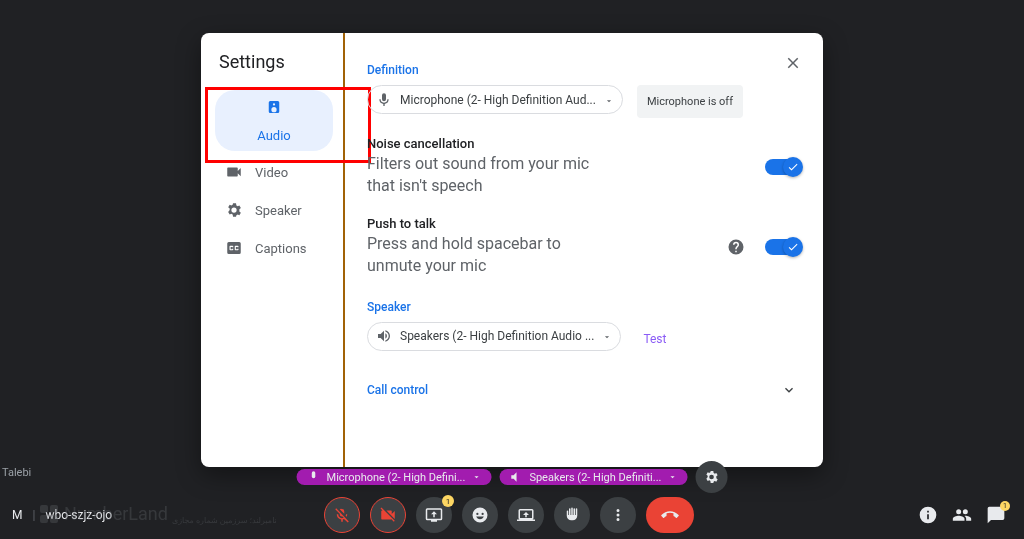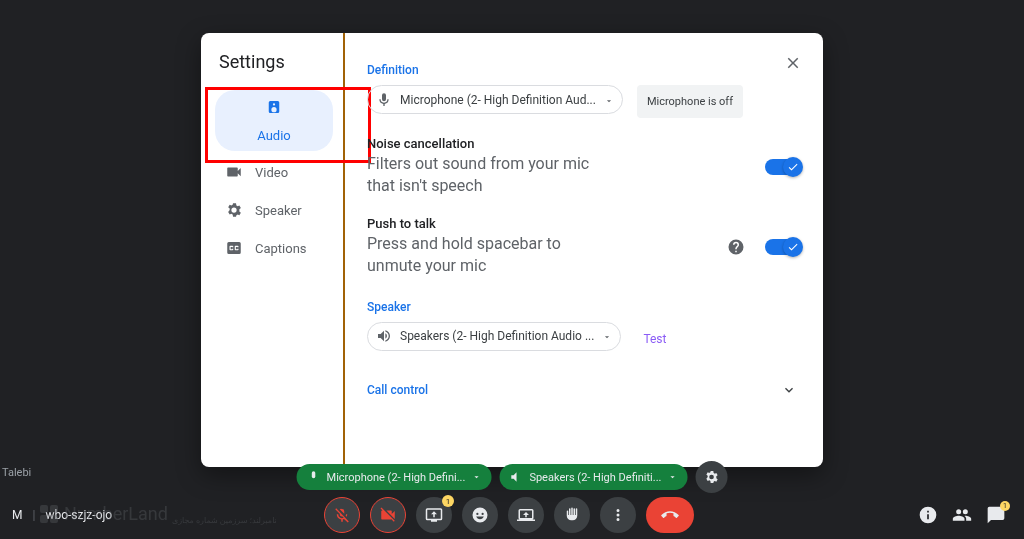--- a/index.html
+++ b/index.html
@@ -37,21 +37,21 @@
 .toggle::after { content:''; position:absolute; right:-2px; top:-2px; width:20px; height:20px; background:#1a73e8; border-radius:50%; box-shadow:0 1px 3px rgba(0,0,0,0.3); display:flex; align-items:center; justify-content:center; }
 .toggle .check { position:absolute; right:2px; top:2px; width:12px; height:12px; z-index:1; color:#fff; }
 
 .call-control { margin-top: 26px; display:flex; align-items:center; justify-content:space-between; cursor:pointer; padding-right:8px; }
 .call-control-label { font-size: 12px; color: #1a73e8; font-weight: 500; }
 .chev { width:16px; height:16px; color:#3c4043; }
 
 
 .bottom-area { position:absolute; left:0; bottom:0; width:100%; height:82px; }
 .badge-row { position:absolute; left:50%; transform:translateX(-50%); top:4px; display:flex; gap:8px; align-items:center; }
-.pill { background:#15803d; border-radius:18px; height:26px; display:flex; align-items:center; padding:0 10px; gap:6px; color:#e8eaed; font-size:11px; cursor:pointer; }
+.pill { background:#a21caf; border-radius:18px; height:16px; display:flex; align-items:center; padding:0 10px; gap:6px; color:#e8eaed; font-size:11px; cursor:pointer; }
 .pill .pi { width:14px; height:14px; }
 .pill .pc { width:10px; height:10px; }
 .gear-sq { width:32px; height:32px; border-radius:50%; background:#3c4043; display:flex; align-items:center; justify-content:center; color:#e8eaed; cursor:pointer; }
 .gear-sq svg{width:16px;height:16px;}
 
 .call-bar { position:absolute; left:0; bottom:6px; width:100%; display:flex; align-items:center; }
 .call-left { flex:1; display:flex; align-items:center; gap:10px; padding-left:12px; color:#e8eaed; font-size:12px; }
 .call-center { display:flex; gap:10px; align-items:center; }
 .call-right { flex:1; display:flex; justify-content:flex-end; gap:14px; padding-right:18px; color:#e8eaed; }
 .cbtn { width:36px; height:36px; border-radius:50%; background:#3c4043; display:flex; align-items:center; justify-content:center; color:#e8eaed; cursor:pointer; position:relative; }

